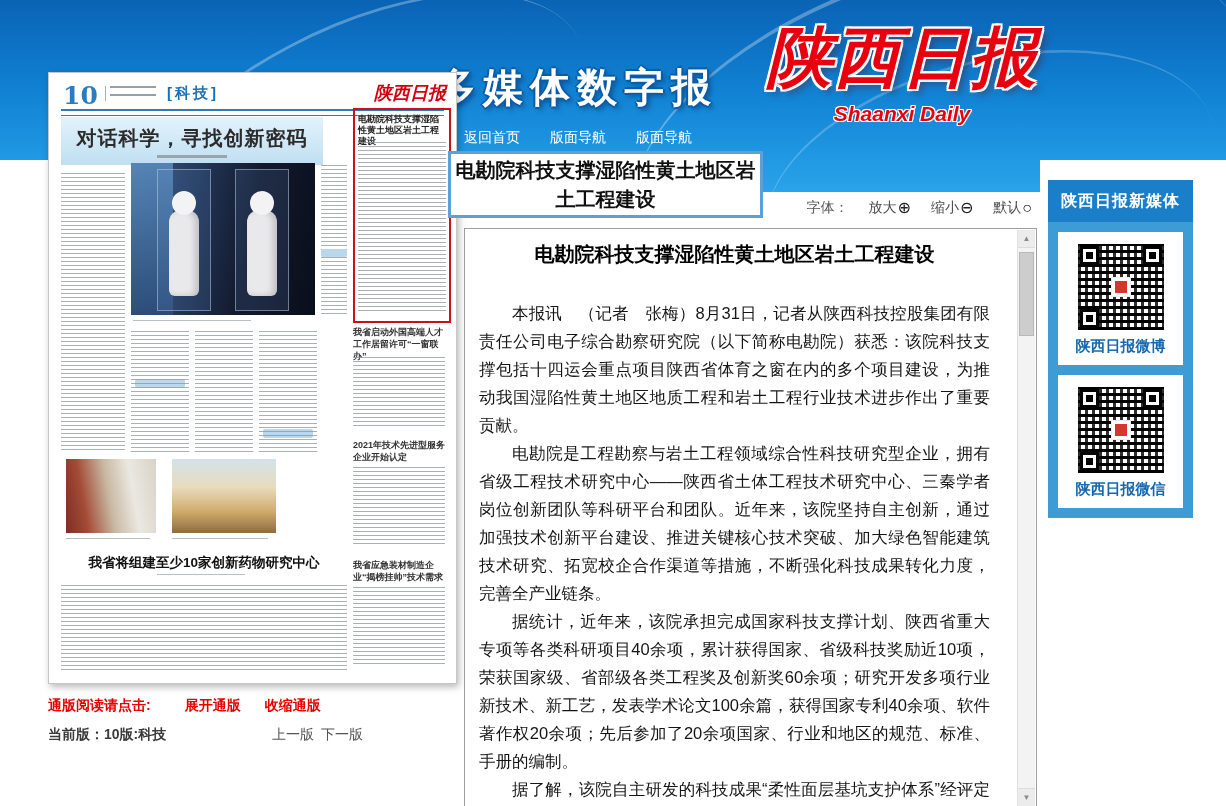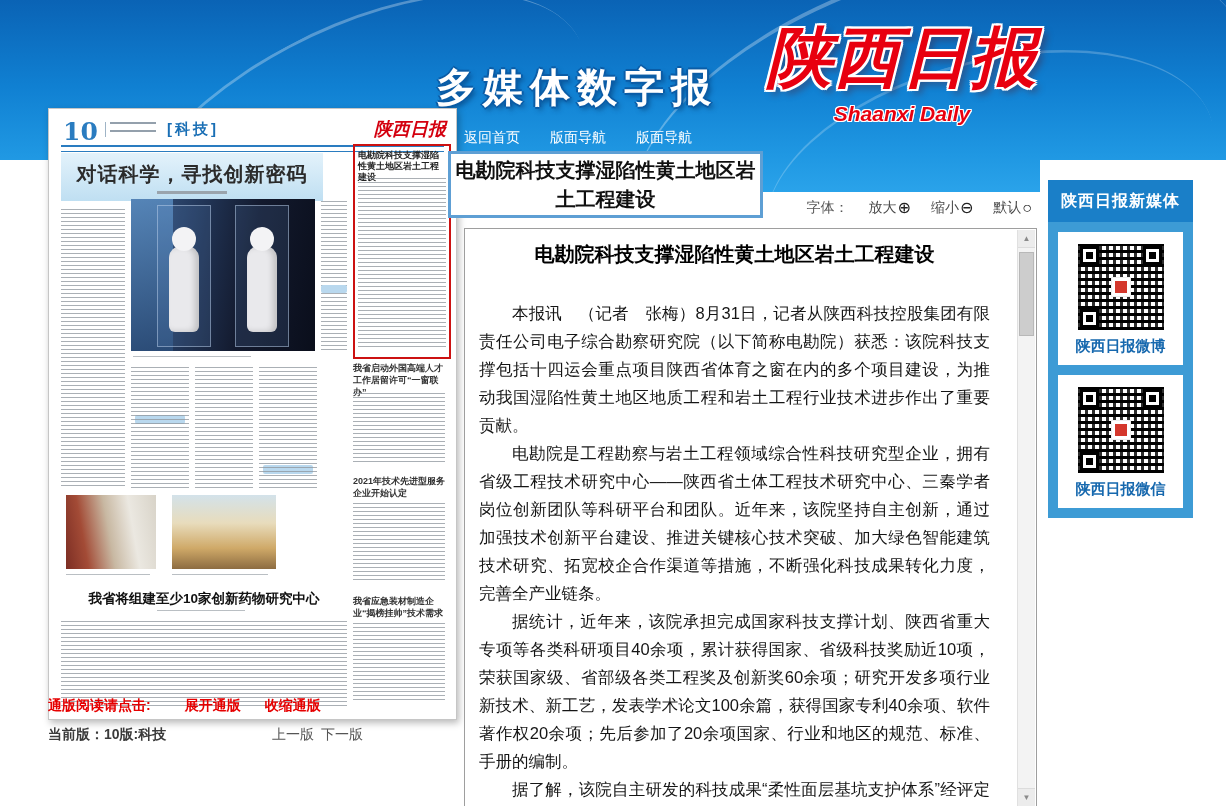--- a/index.html
+++ b/index.html
@@ -19,21 +19,21 @@
   .nav{position:absolute;left:464px;top:129px;display:flex;gap:30px;}
   .nav a{color:#fff;font-size:14px;text-decoration:none;cursor:pointer;}
   .logo{position:absolute;left:752px;top:6px;width:300px;text-align:center;}
   .logo-cn{font-family:"DejaVu Serif","Liberation Serif",serif;font-style:italic;font-weight:bold;
     font-size:66px;line-height:102px;color:#e8000f;letter-spacing:2px;
     text-shadow:2px 0 #fff,-2px 0 #fff,0 2px #fff,0 -2px #fff,2px 2px #fff,-2px -2px #fff,2px -2px #fff,-2px 2px #fff,5px 5px 7px rgba(100,0,0,.35);}
   .logo-en{font-size:21px;font-weight:bold;font-style:italic;color:#e8000f;margin-top:-6px;
     text-shadow:1px 0 #fff,-1px 0 #fff,0 1px #fff,0 -1px #fff,1px 1px #fff,-1px -1px #fff,1px -1px #fff,-1px 1px #fff;}
   
   .thumb{position:absolute;left:48px;top:72px;width:407px;height:610px;background:#fff;
-    border:1px solid #c6c6c6;box-shadow:2px 3px 7px rgba(0,0,0,.28);z-index:2;margin-top:36px;}
+    border:1px solid #c6c6c6;box-shadow:2px 3px 7px rgba(0,0,0,.28);z-index:2;}
   .thumb *{position:absolute;}
   .t-pageno{left:14px;top:8px;font-size:25px;font-weight:bold;color:#2a7cc0;font-family:"DejaVu Serif",serif;}
   .t-datelines{left:56px;top:13px;width:46px;height:15px;border-left:1px solid #9fb4c6;padding-left:4px;
     background:repeating-linear-gradient(180deg,#94a0ac 0 2px,transparent 2px 8px);background-clip:content-box;}
   .t-section{left:118px;top:11px;font-size:15px;font-weight:bold;color:#1a6fb5;letter-spacing:3px;}
   .t-masthead{right:10px;top:8px;font-size:18px;font-weight:bold;font-style:italic;color:#d4000f;
     font-family:"DejaVu Serif",serif;}
   .t-rule{left:12px;top:36px;width:383px;height:4px;border-top:2px solid #2a7cc0;border-bottom:1px solid #2a7cc0;}
   .t-banner{left:12px;top:44px;width:262px;height:48px;background:linear-gradient(180deg,#e3f2fb 0%,#bfdff2 100%);}
   .t-banner-h{left:0;top:8px;width:262px;text-align:center;font-size:20px;font-weight:bold;color:#2b2b2b;letter-spacing:1px;}

